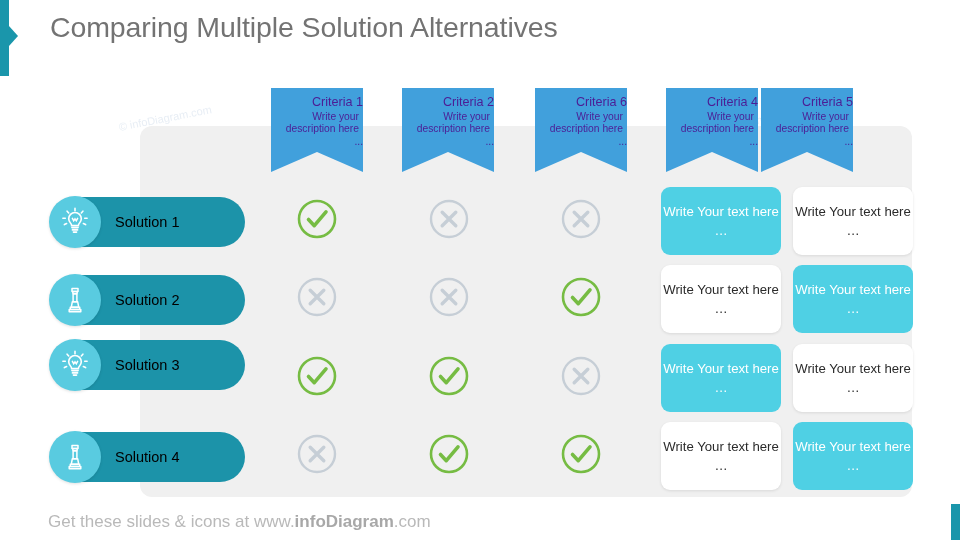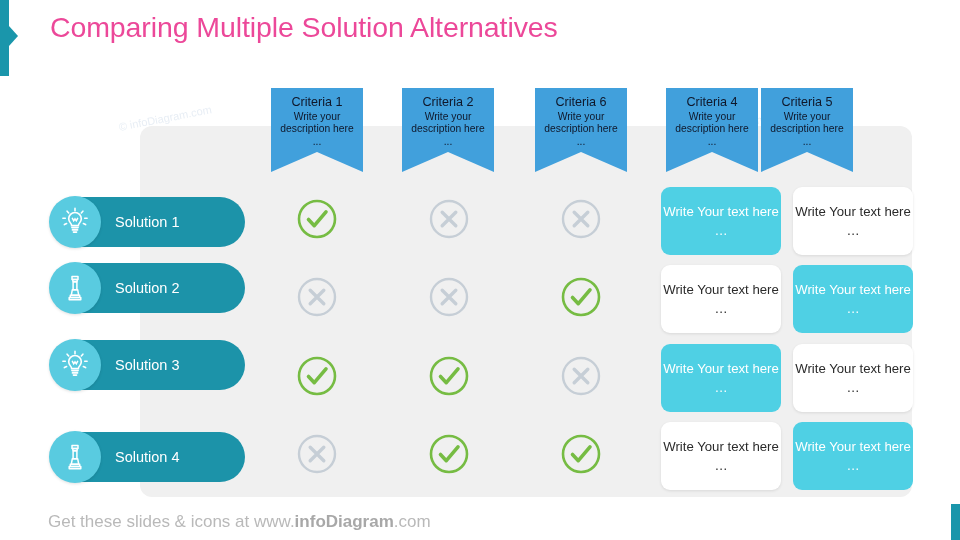--- a/index.html
+++ b/index.html
@@ -48,21 +48,21 @@
     height: 36px;
     background: #1a96ab;
   }
 
   
   .title {
     position: absolute;
     left: 50px;
     top: 11px;
     font-size: 28.5px;
-    color: #ec4899;
+    color: #737373;
     letter-spacing: -0.1px;
     white-space: nowrap;
   }
   .subtitle {
     position: absolute;
     left: 50px;
     top: 48px;
     font-size: 15.5px;
     color: #3a3a3a;
     white-space: nowrap;
@@ -95,22 +95,22 @@
   .criteria {
     position: absolute;
     top: 88px;
     width: 92px;
   }
   .criteria .banner {
     position: relative;
     width: 92px;
     height: 64px;
     background: #41a0dc;
-    color: #0f172a;
-    text-align: center;
+    color: #4c1d95;
+    text-align: right;
     padding-top: 6px;
     box-sizing: border-box;
   }
   .criteria .banner::after {
     content: "";
     position: absolute;
     left: 0;
     top: 100%;
     width: 0;
     height: 0;
@@ -163,21 +163,21 @@
     height: 52px;
     border-radius: 50%;
     background: #59cbe0;
     display: flex;
     align-items: center;
     justify-content: center;
     box-shadow: 0 1px 3px rgba(0,0,0,0.12);
   }
   .sol-label {
     margin-left: 65px;
-    color: #ffffff;
+    color: #000000;
     font-size: 14.5px;
   }
 
   
   .mark {
     position: absolute;
     width: 42px;
     height: 42px;
   }
 
@@ -283,21 +283,21 @@
             <g fill="none" stroke="#ffffff" stroke-width="1.6" stroke-linecap="round">
               <path d="M17 7.5c-3.6 0-6.3 2.8-6.3 6.2 0 2.4 1.3 3.7 2.2 4.9.5.7.7 1.3.7 2h6.8c0-.7.2-1.3.7-2 .9-1.2 2.2-2.5 2.2-4.9 0-3.4-2.7-6.2-6.3-6.2z"></path>
               <path d="M13.9 22.6h6.2M14.4 24.9h5.2M15.4 27.1h3.2"></path>
               <path d="M17 3.4v2.4M9.1 6.2l1.6 1.8M24.9 6.2l-1.6 1.8M4.9 13.3h2.4M29.1 13.3h-2.4M6.4 19.6l2.2-1M27.6 19.6l-2.2-1"></path>
               <path d="M14.4 13.4l1.3 2.4 1.3-2 1.3 2 1.3-2.4" stroke-width="1.5"></path>
             </g>
           </svg>
         </div>
         <div class="sol-label">Solution 1</div>
       </div>
-      <div class="solution" style="top: 263px;">
+      <div class="solution" style="top: 275px;">
         <div class="sol-badge">
           <svg width="30" height="34" viewBox="0 0 30 34">
             <g fill="none" stroke="#ffffff" stroke-width="1.5" stroke-linejoin="round">
               <path d="M12 5.5h6v3h-6z"></path>
               <path d="M12.6 8.5h4.8l-.5 2.2h-3.8z"></path>
               <path d="M13.1 10.7h3.8v8.1h-3.8z"></path>
               <path d="M12.3 18.8h5.4l1 5.4h-7.4z"></path>
               <path d="M10.3 24.2h9.4v2.2h-9.4z"></path>
               <path d="M9.2 26.4h11.6v2.4H9.2z"></path>
             </g>

